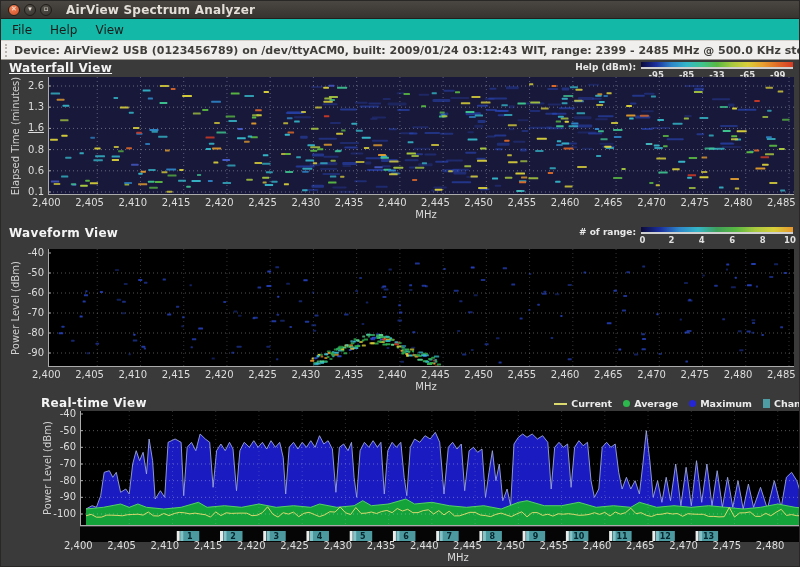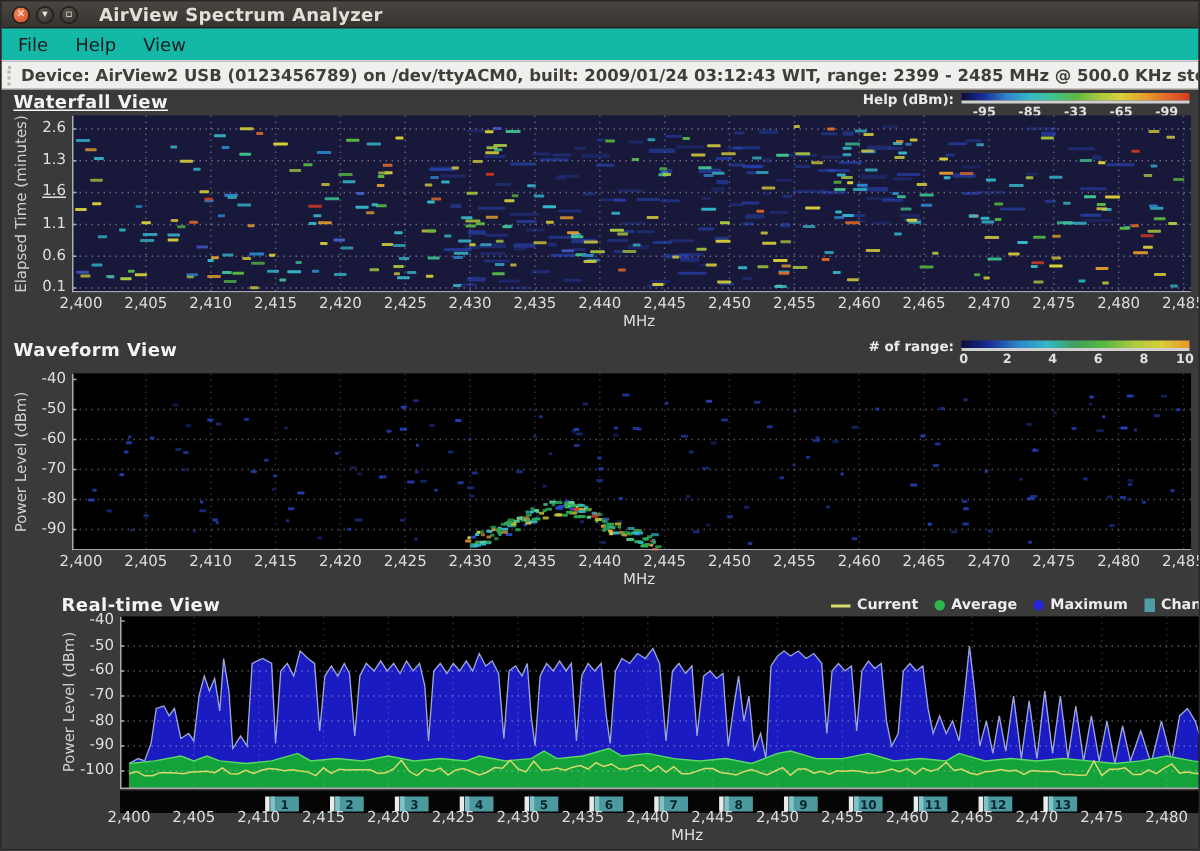--- a/index.html
+++ b/index.html
@@ -34,21 +34,21 @@
   .sec3{top:334px;height:174px;margin-left:32px;}
   .sec-title{position:absolute;left:8px;color:#f4f4f4;font-size:12px;font-weight:bold;letter-spacing:.3px;}
   .sec1 .sec-title{top:1px;text-decoration:underline;} .sec2 .sec-title{top:3px;} .sec3 .sec-title{top:2px;}
   .plot{position:absolute;left:47px;background:#000;}
   .sec1 .plot{top:17px;width:746px;height:118px;background:#18183a;}
   .sec2 .plot{top:26px;width:746px;height:118px;}
   .sec3 .plot{top:17px;width:746px;height:115px;}
   .chstrip{position:absolute;left:47px;top:133px;width:746px;height:12px;background:#050505;}
   .xrow{position:absolute;left:0;width:100%;height:13px;}
   .sec1 .xrow{top:137px;} .sec2 .xrow{top:146px;} .sec3 .xrow{top:146px;}
-  .xtick{position:absolute;width:44px;text-align:center;font-size:10px;color:#dddddd;}
+  .xtick{position:absolute;width:44px;font-size:10px;color:#dddddd;}
   .mhz{position:absolute;left:403px;width:44px;text-align:center;font-size:10px;color:#dcdcdc;}
   .sec1 .mhz{top:149px;} .sec2 .mhz{top:158px;} .sec3 .mhz{top:158px;}
   .ytick{position:absolute;left:0;width:43px;text-align:right;font-size:10px;color:#dddddd;}
   .ylab{position:absolute;left:14px;font-size:10px;color:#d0d0d0;transform:translate(-50%,-50%) rotate(-90deg);
         white-space:nowrap;}
   .sec1 .ylab{top:76px;} .sec2 .ylab{top:85px;} .sec3 .ylab{top:74px;}
   
   .gleg{position:absolute;right:6px;display:flex;align-items:flex-start;}
   .sec1 .gleg{top:2px;} .sec2 .gleg{top:4px;}
   .gleg-label{font-size:9px;font-weight:bold;color:#eaeaea;margin-right:5px;margin-top:0px;white-space:nowrap;}
@@ -611,21 +611,21 @@
           <span class="xtick" style="left: 593.059px;">2,465</span>
           <span class="xtick" style="left: 636.294px;">2,470</span>
           <span class="xtick" style="left: 679.529px;">2,475</span>
           <span class="xtick" style="left: 722.765px;">2,480</span>
           <span class="xtick" style="left: 766px;">2,485</span>
         </div>
       <div class="mhz">MHz</div>
     <span class="ytick" style="top: 20px;">2.6</span>
         <span class="ytick" style="top: 41.2px;">1.3</span>
         <span class="ytick" style="top: 62.4px; text-decoration: underline;">1.6</span>
-        <span class="ytick" style="top: 83.6px;">1.1</span>
+        <span class="ytick" style="top: 83.6px;">0.8</span>
         <span class="ytick" style="top: 104.8px;">0.6</span>
         <span class="ytick" style="top: 126px;">0.1</span>
       </div>
 
     <div class="section sec2" id="sec-waveform">
       <div class="sec-title">Waveform View</div>
       <div class="gleg">
         <div class="gleg-label"># of range:</div>
         <div class="gwrap">
           <div class="gbar hits"></div>

